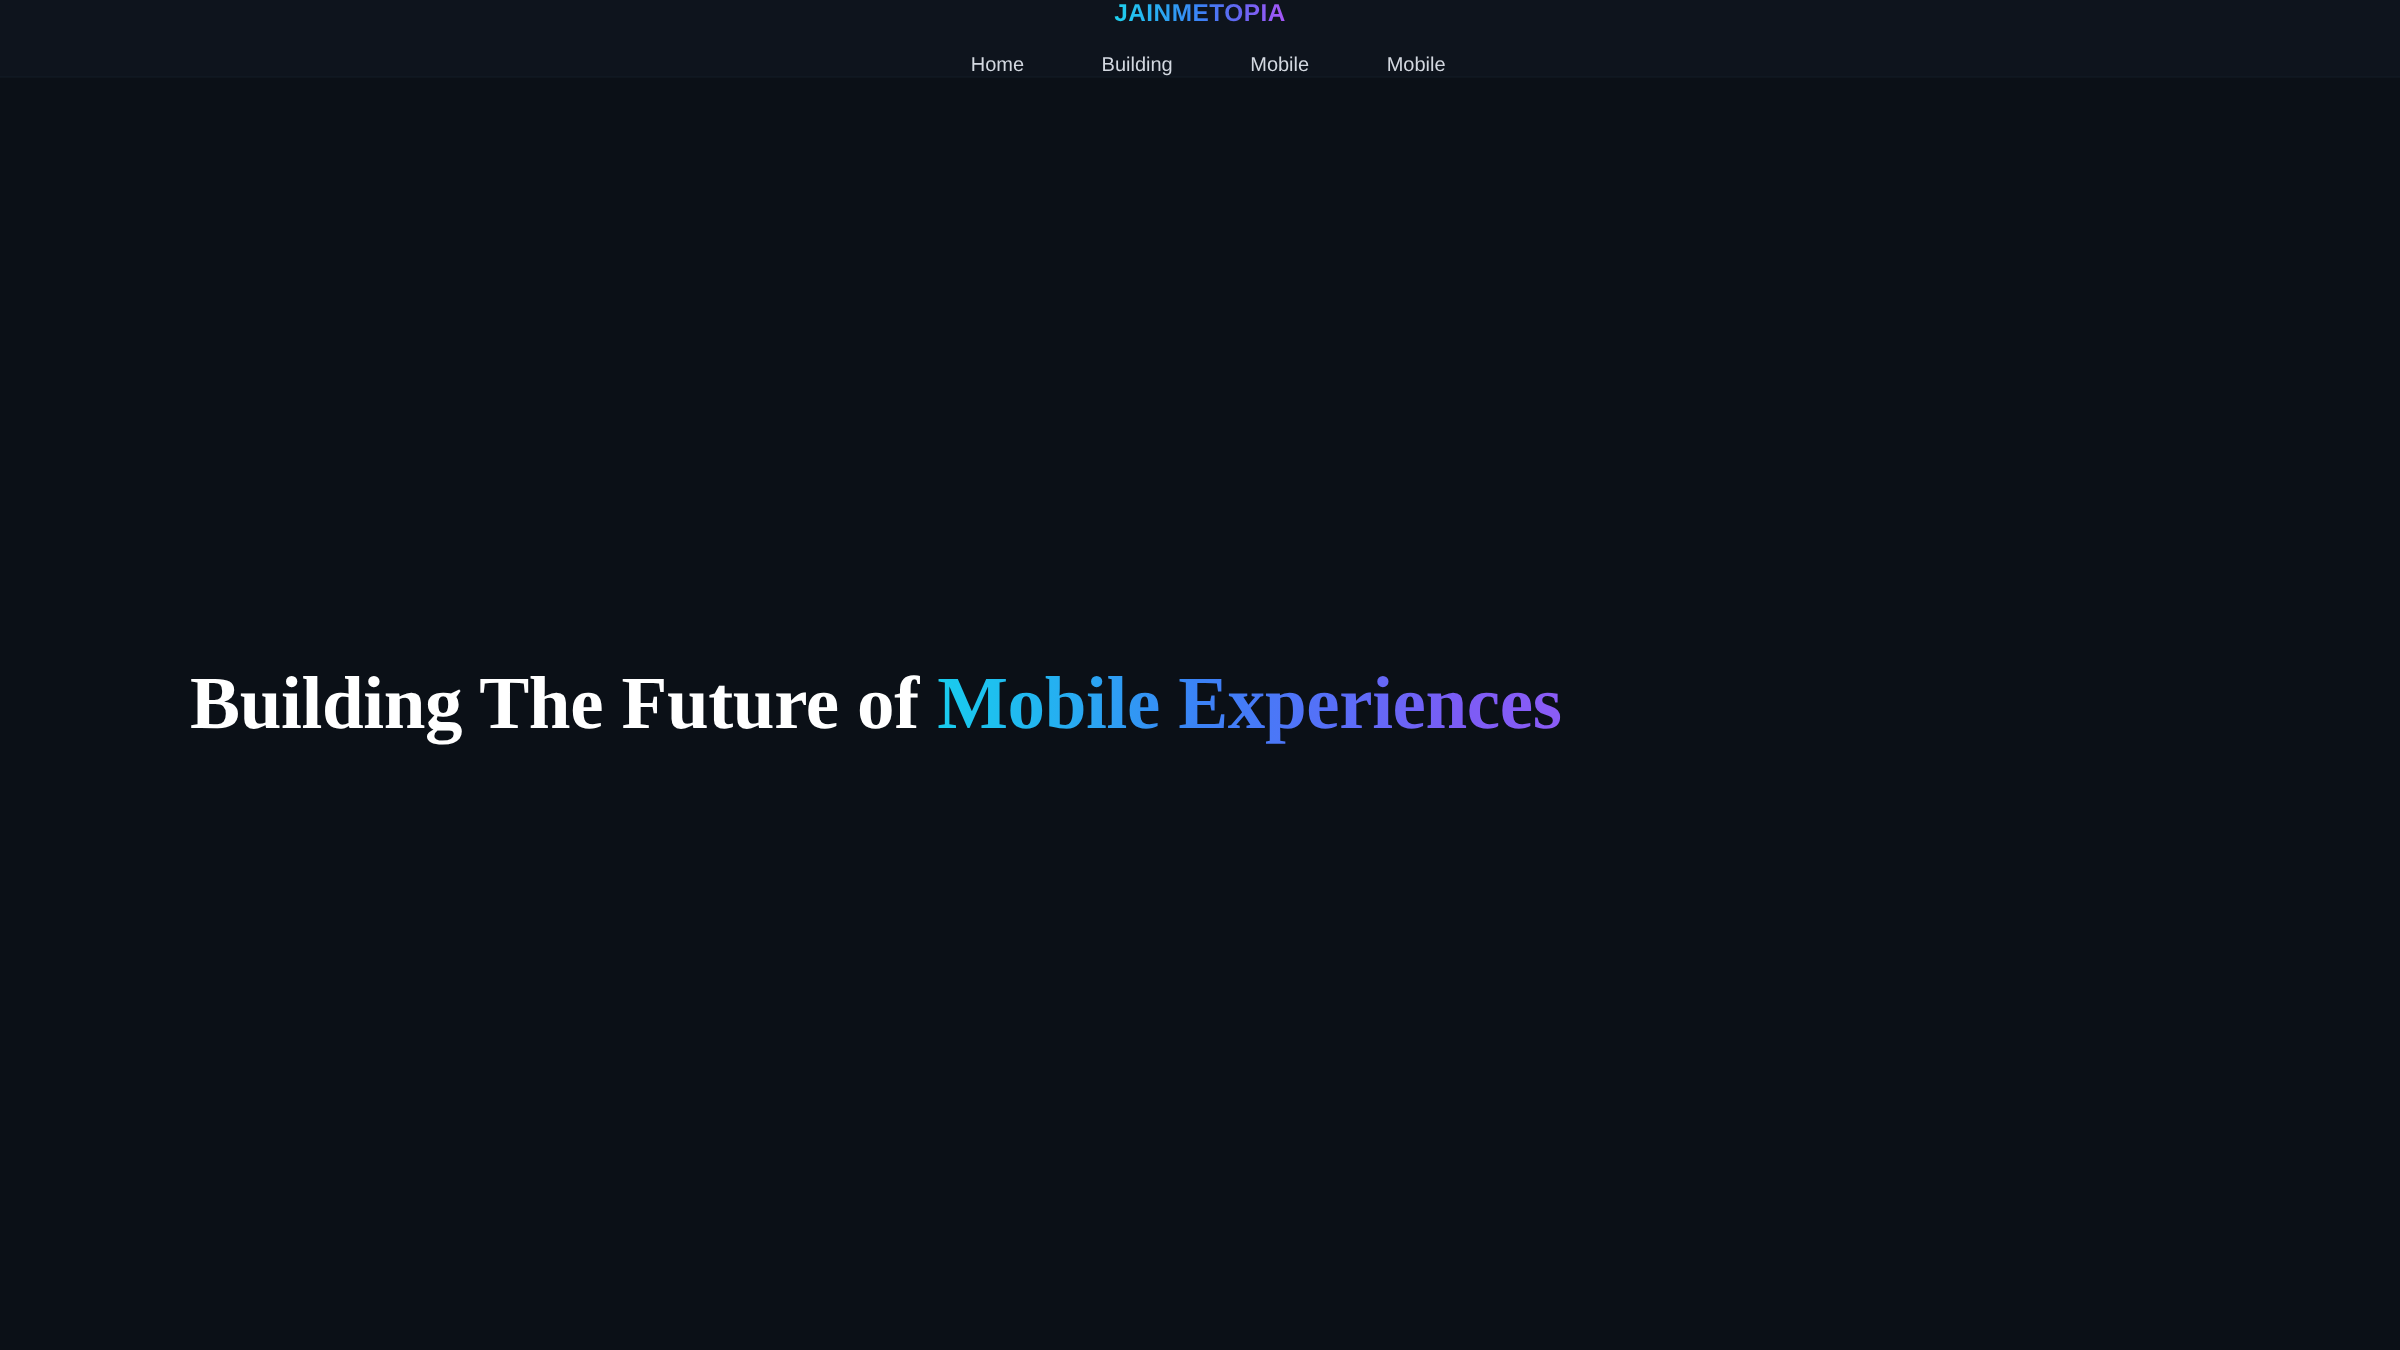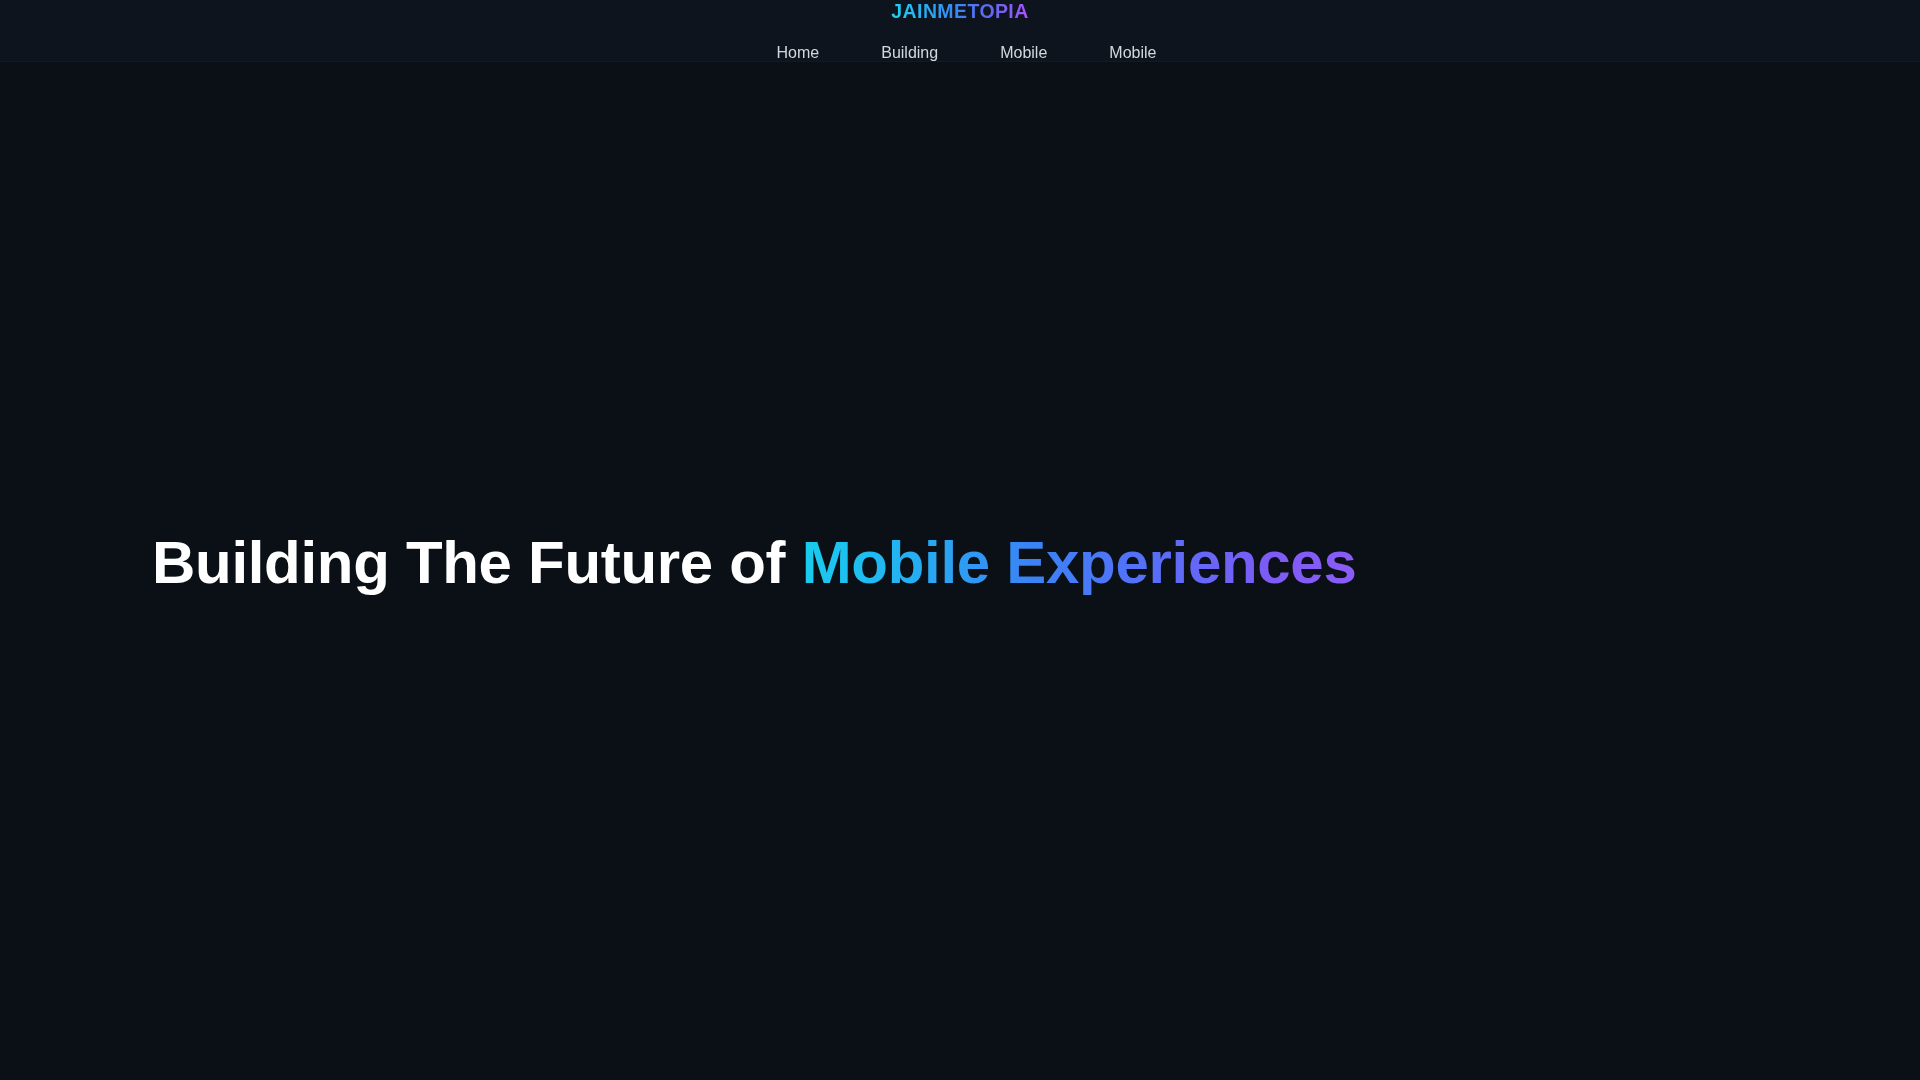--- a/index.html
+++ b/index.html
@@ -75,20 +75,21 @@
     display:flex;
     align-items:center;
   }
 
   .hero-inner {
     padding-left:152px;
     padding-right:104px;
     width:100%;
     
     transform:translateY(-9px);
+    font-family:Liberation Serif, serif;
   }
 
   .hero-title {
     font-size:60px;
     font-weight:bold;
     line-height:1.15;
     letter-spacing:-0.3px;
     white-space:nowrap;
   }
 

